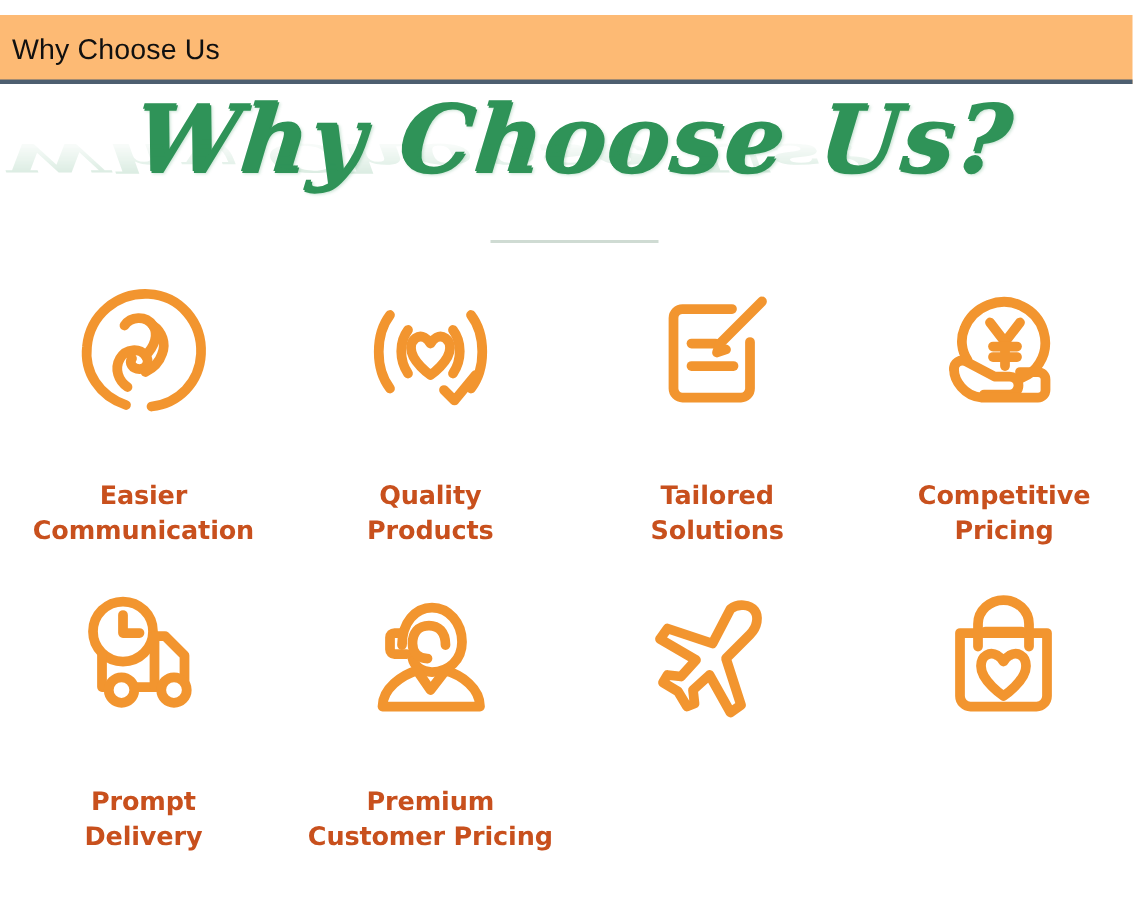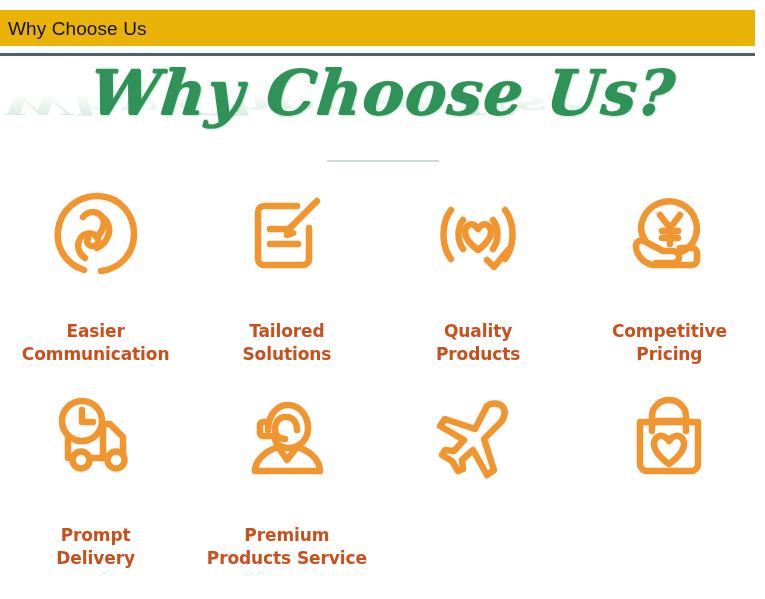--- a/index.html
+++ b/index.html
@@ -14,22 +14,22 @@
     overflow: hidden;
     font-family: "Liberation Sans", sans-serif;
   }
 
   
   #window-header {
     position: absolute;
     left: 0;
     top: 10px;
     width: 755px;
-    height: 36px;
-    background: #eab308;
+    height: 46px;
+    background: #fdba74;
     box-sizing: border-box;
     display: flex;
     align-items: center;
   }
   #window-header-underline {
     position: absolute;
     left: 0;
     top: 53px;
     width: 755px;
     height: 3px;
@@ -181,44 +181,44 @@
             <path d="M52 29 C58 33 61 41 58 48 C56 54 51 58 47 60"></path>
           </svg>
         </div>
         <div class="feature-label">Easier
 Communication</div>
       </div>
 
       <div class="feature-cell">
         <div class="feature-icon">
           <svg width="92" height="92" viewBox="0 0 92 92" fill="none" stroke="#f2952f" stroke-width="6.5" stroke-linecap="round" stroke-linejoin="round">
-            <path d="M68 40 V71 a6 6 0 0 1 -6 6 H23 a6 6 0 0 1 -6 -6 V24 a6 6 0 0 1 6 -6 H56"></path>
-            <line x1="29" y1="41" x2="45" y2="41"></line>
-            <line x1="29" y1="56" x2="57" y2="56"></line>
-            <path d="M48 41 L76 13"></path>
-            <path d="M48 41 L46 47 L52 45"></path>
-          </svg>
-        </div>
-        <div class="feature-label">Tailored
-Solutions</div>
-      </div>
-
-      <div class="feature-cell">
-        <div class="feature-icon">
-          <svg width="92" height="92" viewBox="0 0 92 92" fill="none" stroke="#f2952f" stroke-width="6.5" stroke-linecap="round" stroke-linejoin="round">
             <path d="M31 32 C25 40 25 52 31 61"></path>
             <path d="M19 22 C9 35 9 58 19 71"></path>
             <path d="M61 32 C67 40 67 52 61 61"></path>
             <path d="M73 22 C83 35 83 58 73 71"></path>
             <path d="M46 62 C46 62 33 53 33 44 C33 38 38 35 42 37 C44 38 46 41 46 41 C46 41 48 38 50 37 C54 35 59 38 59 44 C59 53 46 62 46 62 Z"></path>
             <path d="M55 72 L62 79 L76 62"></path>
           </svg>
         </div>
         <div class="feature-label">Quality
 Products</div>
+      </div>
+
+      <div class="feature-cell">
+        <div class="feature-icon">
+          <svg width="92" height="92" viewBox="0 0 92 92" fill="none" stroke="#f2952f" stroke-width="6.5" stroke-linecap="round" stroke-linejoin="round">
+            <path d="M68 40 V71 a6 6 0 0 1 -6 6 H23 a6 6 0 0 1 -6 -6 V24 a6 6 0 0 1 6 -6 H56"></path>
+            <line x1="29" y1="41" x2="45" y2="41"></line>
+            <line x1="29" y1="56" x2="57" y2="56"></line>
+            <path d="M48 41 L76 13"></path>
+            <path d="M48 41 L46 47 L52 45"></path>
+          </svg>
+        </div>
+        <div class="feature-label">Tailored
+Solutions</div>
       </div>
 
       <div class="feature-cell">
         <div class="feature-icon">
           <svg width="92" height="92" viewBox="0 0 92 92" fill="none" stroke="#f2952f" stroke-width="6.5" stroke-linecap="round" stroke-linejoin="round">
             <path d="M22 52 C18 46 17 38 20 31 C26 16 44 9 58 16 C73 23 78 41 70 54 C67 59 63 62 58 64"></path>
             <path d="M37 27 L47 40 L57 27"></path>
             <line x1="47" y1="40" x2="47" y2="56"></line>
             <line x1="39" y1="43" x2="55" y2="43"></line>
             <line x1="39" y1="50" x2="55" y2="50"></line>
@@ -253,21 +253,21 @@
       <div class="feature-cell">
         <div class="feature-icon">
           <svg width="92" height="92" viewBox="0 0 92 92" fill="none" stroke="#f2952f" stroke-width="6.5" stroke-linecap="round" stroke-linejoin="round">
             <path d="M27 38 C27 23 36 13 47 13 C58 13 67 23 67 36 C67 48 58 56 47 56 C40 56 35 52 34 47"></path>
             <path d="M27 30 H22 a3 3 0 0 0 -3 3 V41 a3 3 0 0 0 3 3 H30"></path>
             <path d="M56 38 C56 29 51 25 45 25 C38 25 34 30 34 37 C34 43 38 47 44 47"></path>
             <path d="M14 79 C14 67 27 58 37 55 L46 68 L56 55 C67 58 79 67 79 79 Z"></path>
           </svg>
         </div>
         <div class="feature-label">Premium
-Products Service</div>
+Customer Pricing</div>
       </div>
 
       <div class="feature-cell">
         <div class="feature-icon">
           <svg width="92" height="92" viewBox="0 0 92 92" fill="none" stroke="#f2952f" stroke-width="6.5" stroke-linecap="round" stroke-linejoin="round">
             <path d="M55 14 C60 10 68 11 71 15 C74 19 73 26 68 31 L52 47 L62 78 L55 83 L41 58 L30 68 L31 77 L26 79 L20 69 L10 63 L13 58 L22 59 L32 48 L8 34 L13 27 L43 37 Z"></path>
           </svg>
         </div>
       </div>
 

